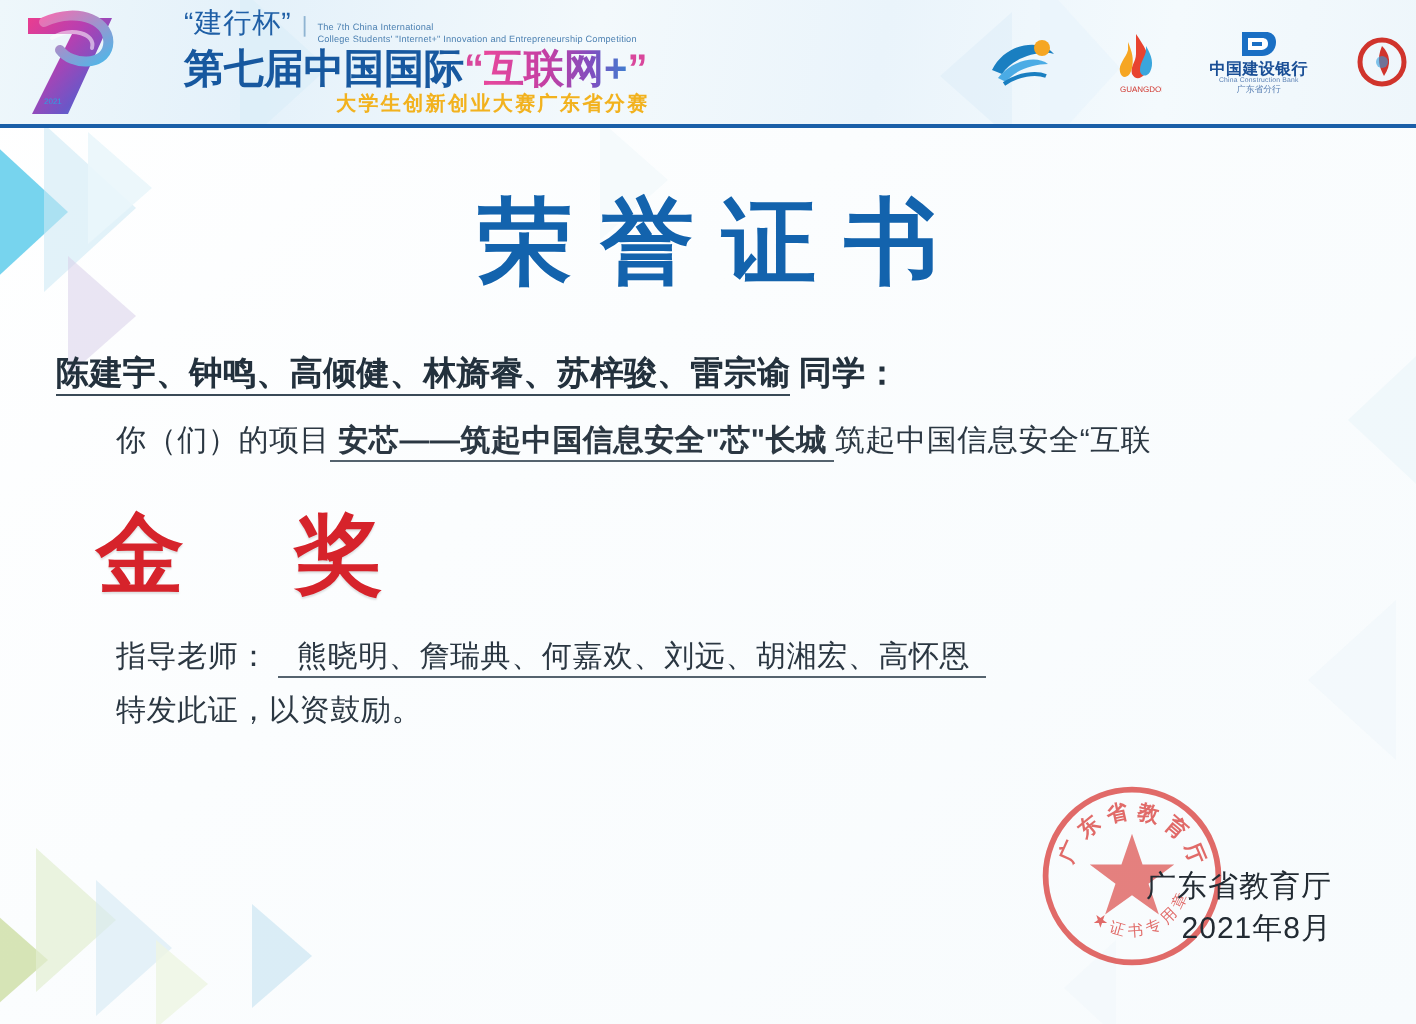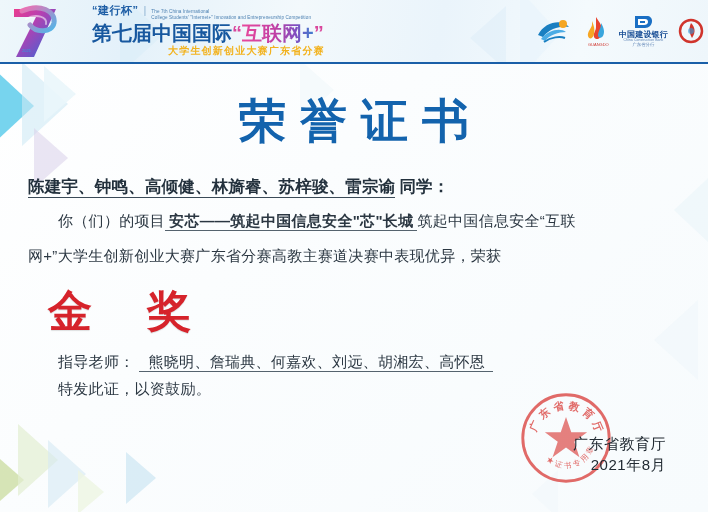--- a/index.html
+++ b/index.html
@@ -138,22 +138,22 @@
     justify-content: center;
     line-height: 1.05;
   }
   .ht-row1 {
     display: flex;
     align-items: baseline;
     gap: 5px;
     white-space: nowrap;
   }
   .ht-cup {
-    font-size: 11px;
-    font-weight: bold;
+    font-size: 14px;
+    font-weight: normal;
     color: #1f5fa6;
     letter-spacing: .5px;
     text-align: center;
   }
   .ht-divider {
     color: #8fb4d2; font-size: 11px;
   }
   .ht-en {
     font-size: 4.6px;
     color: #4a7fb0;
@@ -187,21 +187,21 @@
     white-space: nowrap;
   }
 
   .header-logos {
     position: relative;
     z-index: 2;
     margin-left: auto;
     margin-right: 4px;
     display: flex;
     align-items: center;
-    gap: 10px;
+    gap: 24px;
   }
   .hlogo { display:flex; align-items:center; }
   .ccb { display:flex; flex-direction:column; align-items:center; line-height:1; }
   .ccb-cn { font-size:8px; color:#1a4f96; font-weight:bold; letter-spacing:.2px; margin-top:1px;}
   .ccb-en { font-size:3.4px; color:#5a80b4; letter-spacing:.1px; }
   .ccb-br { font-size:4.4px; color:#5a80b4; margin-top:.5px;}
 
   
   .content {
     position: relative;
@@ -423,21 +423,20 @@
 
     <div class="names">
       <div class="names-row2">
         <span class="underlined">陈建宇、钟鸣、高倾健、林旖睿、苏梓骏、雷宗谕</span><span class="names-suffix">同学：</span>
       </div>
     </div>
 
     <div class="para para-indent">
       <span>你（们）的项目</span><span class="project">安芯——筑起中国信息安全"芯"长城</span><span>筑起中国信息安全“互联</span>
     </div>
-    <div class="para">网+”大学生创新创业大赛广东省分赛高教主赛道决赛中表现优异，荣获</div>
 
     <div class="award">金 奖</div>
 
     <div class="teachers">
       <span>指导老师：</span><span class="teacher-names">熊晓明、詹瑞典、何嘉欢、刘远、胡湘宏、高怀恩</span>
     </div>
 
     <div class="closing">特发此证，以资鼓励。</div>
   </div>
 

